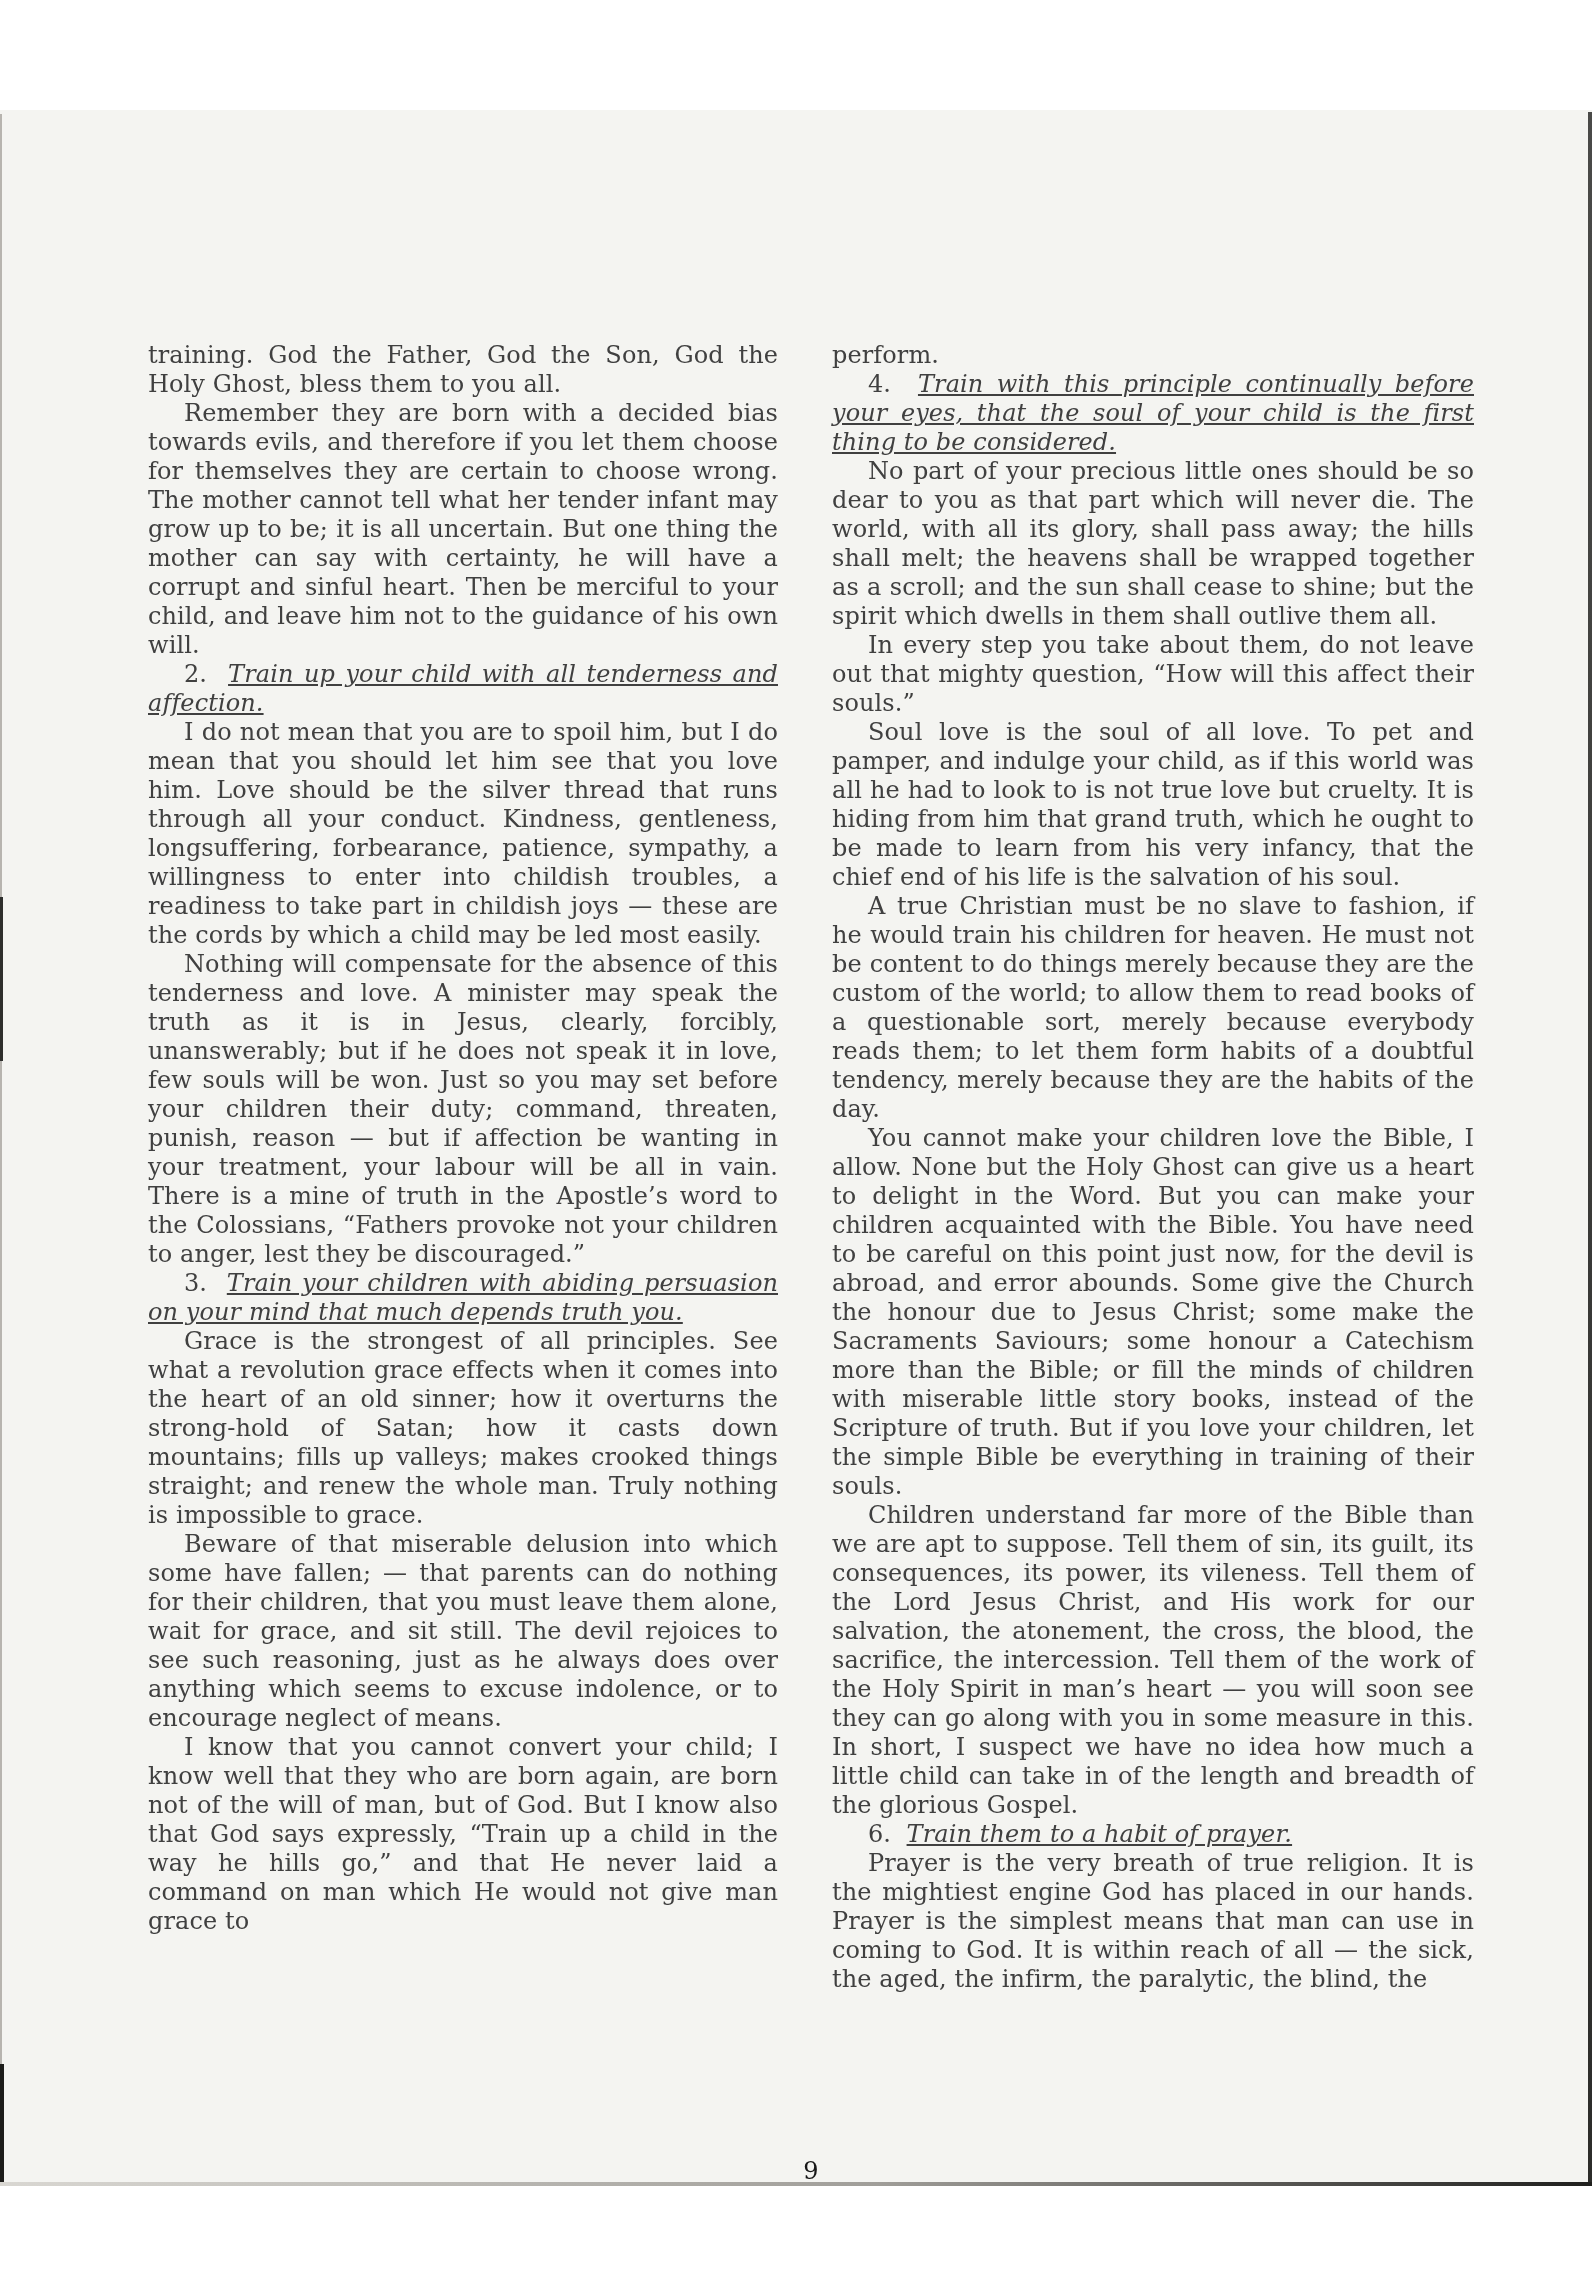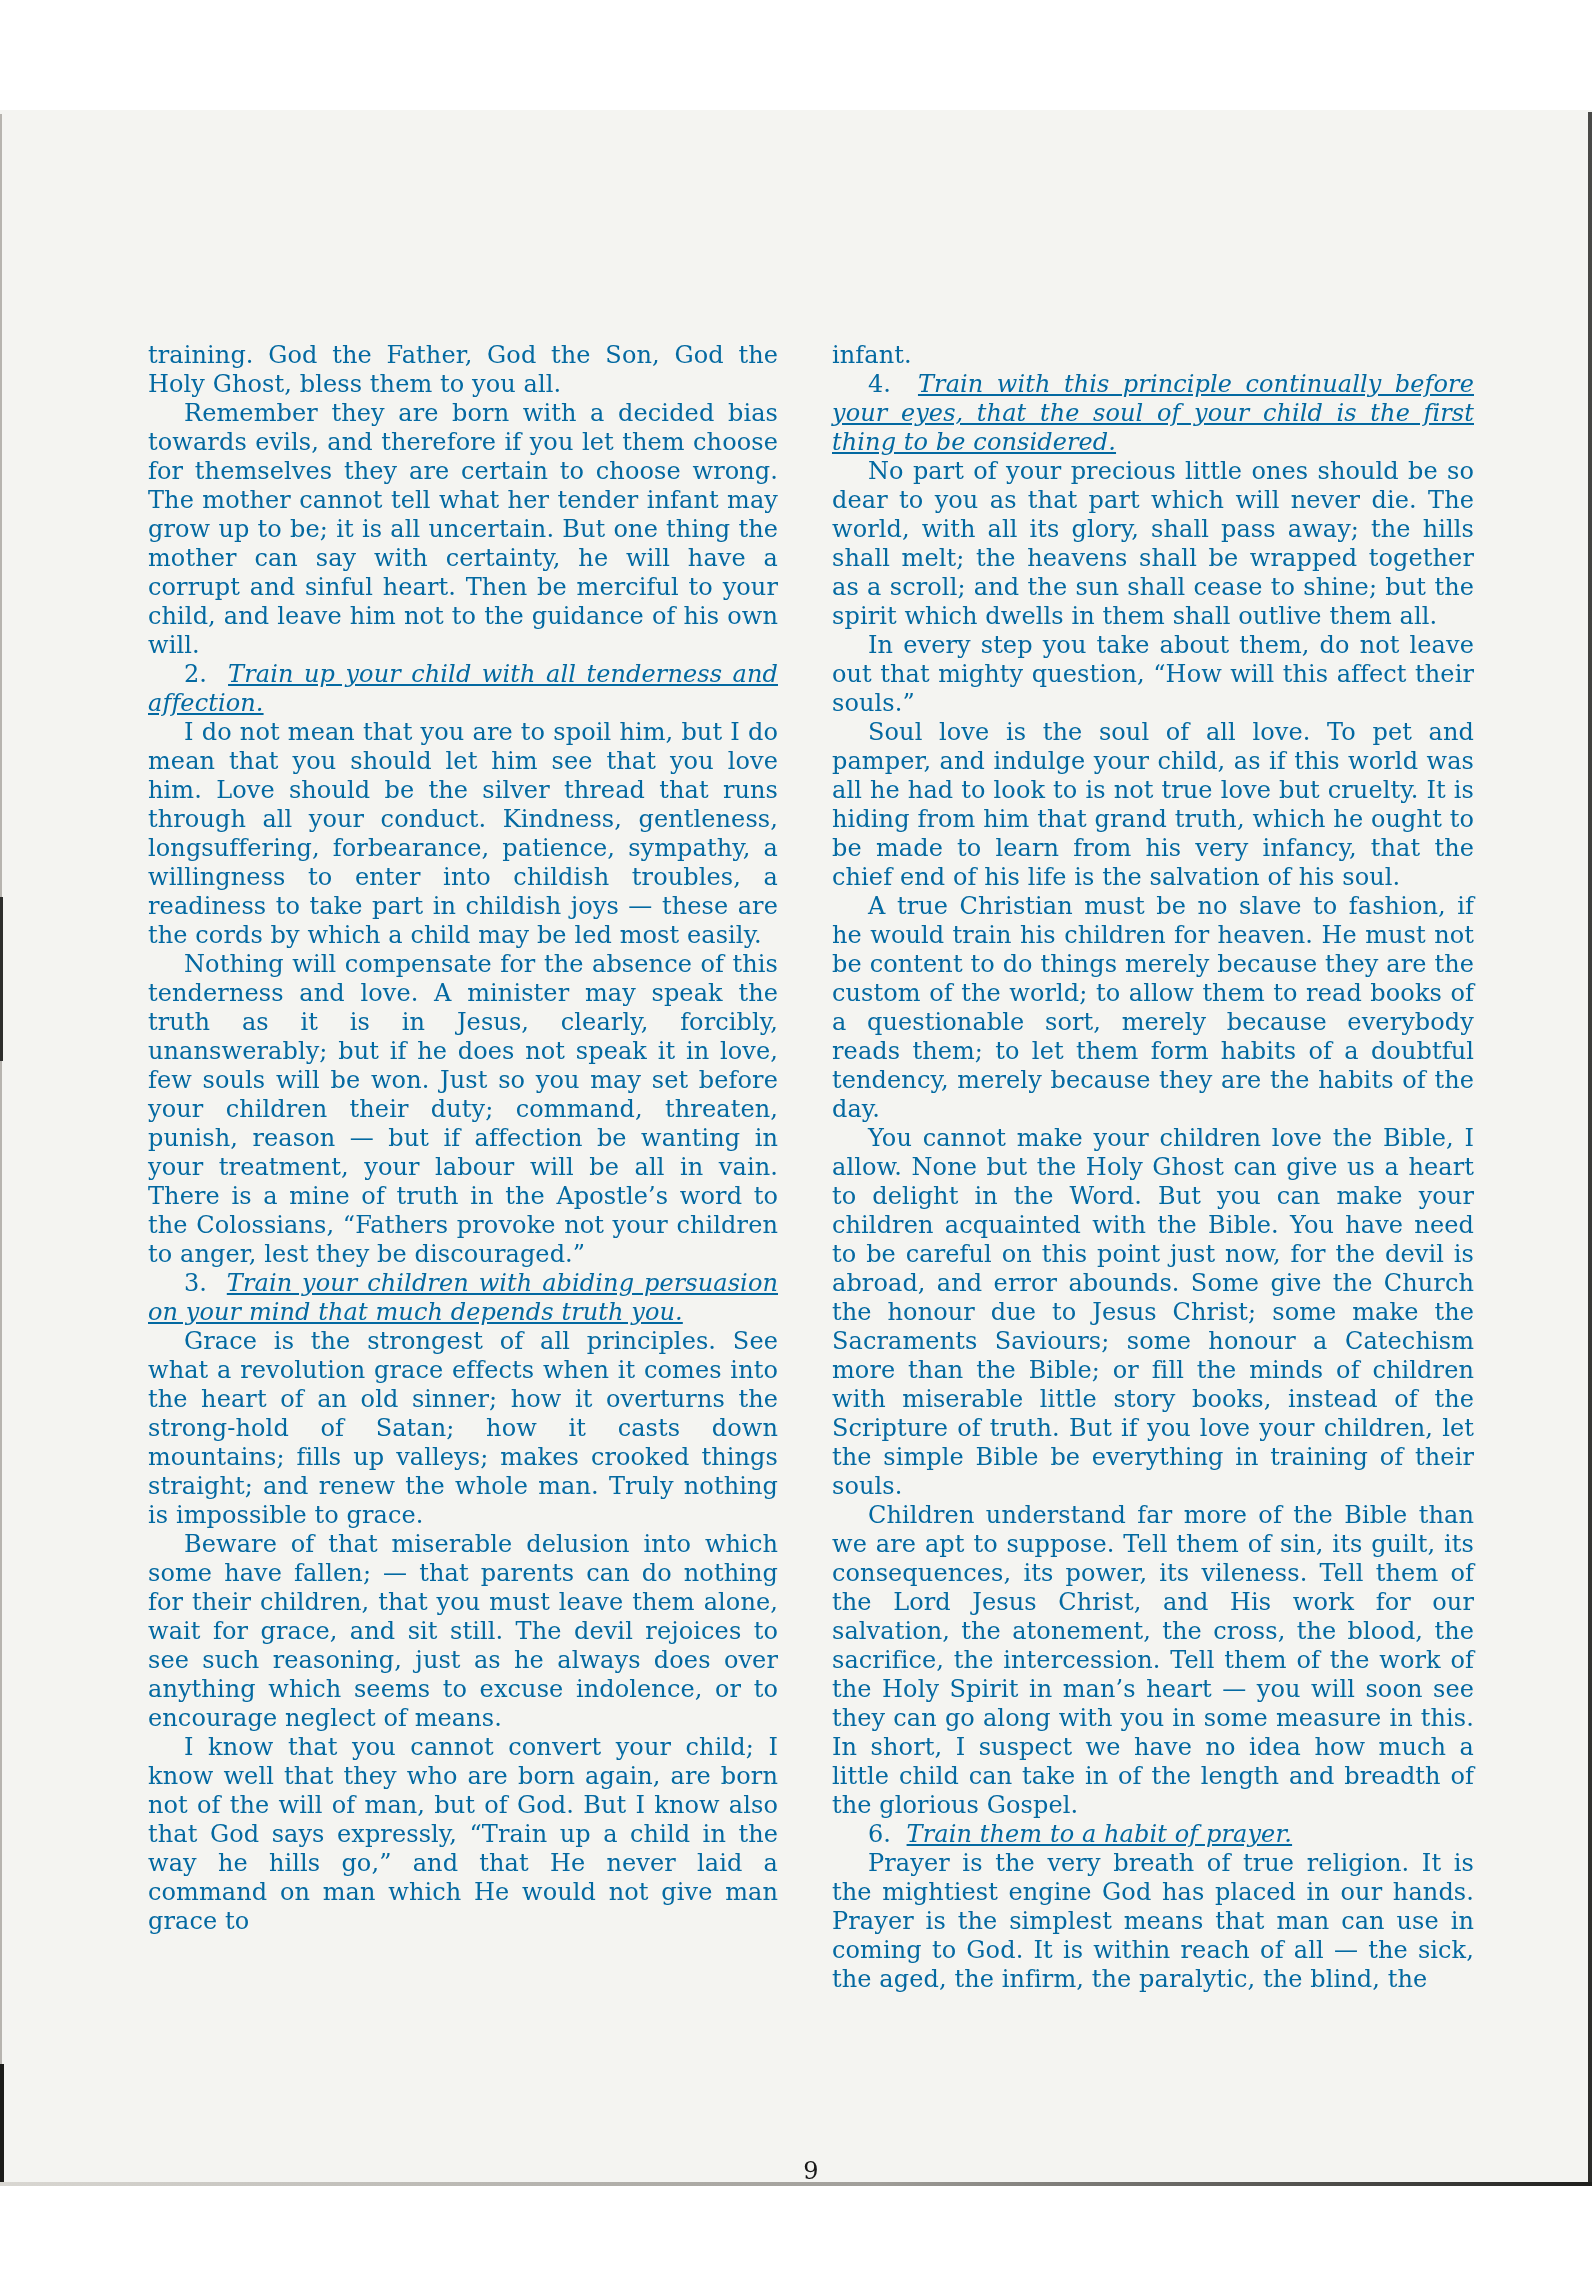--- a/index.html
+++ b/index.html
@@ -19,21 +19,21 @@
     height: 2075px;
     background: #f4f4f1;
   }
   .col {
     position: absolute;
     top: 231px;
     font-family: "DejaVu Serif", serif;
     font-size: 24px;
     line-height: 29px;
     text-align: justify;
-    color: #0369a1;
+    color: #404040;
     letter-spacing: 0.1px;
   }
   #col-left  { left: 148px; width: 630px; }
   #col-right { left: 832px; width: 642px; }
   .col p { margin: 0; }
   .col p.ind { text-indent: 36px; }
   .it { font-style: italic; text-decoration: underline; }
   .page-number {
     position: absolute;
     left: 148px;
@@ -95,21 +95,21 @@
       <p class="ind"><span>Remember they are born with a decided bias towards evils, and therefore if you let them choose for themselves they are certain to choose wrong. The mother cannot tell what her tender infant may grow up to be; it is all uncertain. But one thing the mother can say with certainty, he will have a corrupt and sinful heart. Then be merciful to your child, and leave him not to the guidance of his own will.</span></p>
       <p class="ind"><span>2.&nbsp; </span><span class="it">Train up your child with all tenderness and affection.</span></p>
       <p class="ind"><span>I do not mean that you are to spoil him, but I do mean that you should let him see that you love him. Love should be the silver thread that runs through all your conduct. Kindness, gentleness, longsuffering, forbearance, patience, sympathy, a willingness to enter into childish troubles, a readiness to take part in childish joys — these are the cords by which a child may be led most easily.</span></p>
       <p class="ind"><span>Nothing will compensate for the absence of this tenderness and love. A minister may speak the truth as it is in Jesus, clearly, forcibly, unanswerably; but if he does not speak it in love, few souls will be won. Just so you may set before your children their duty; command, threaten, punish, reason — but if affection be wanting in your treatment, your labour will be all in vain. There is a mine of truth in the Apostle’s word to the Colossians, “Fathers provoke not your children to anger, lest they be discouraged.”</span></p>
       <p class="ind"><span>3.&nbsp; </span><span class="it">Train your children with abiding persuasion on your mind that much depends truth you.</span></p>
       <p class="ind"><span>Grace is the strongest of all principles. See what a revolution grace effects when it comes into the heart of an old sinner; how it overturns the strong-hold of Satan; how it casts down mountains; fills up valleys; makes crooked things straight; and renew the whole man. Truly nothing is impossible to grace.</span></p>
       <p class="ind"><span>Beware of that miserable delusion into which some have fallen; — that parents can do nothing for their children, that you must leave them alone, wait for grace, and sit still. The devil rejoices to see such reasoning, just as he always does over anything which seems to excuse indolence, or to encourage neglect of means.</span></p>
       <p class="ind"><span>I know that you cannot convert your child; I know well that they who are born again, are born not of the will of man, but of God. But I know also that God says expressly, “Train up a child in the way he hills go,” and that He never laid a command on man which He would not give man grace to</span></p>
     </div>
   <div id="col-right" class="col">
-      <p><span>infant.</span></p>
+      <p><span>perform.</span></p>
       <p class="ind"><span>4.&nbsp; </span><span class="it">Train with this principle continually before your eyes, that the soul of your child is the first thing to be considered.</span></p>
       <p class="ind"><span>No part of your precious little ones should be so dear to you as that part which will never die. The world, with all its glory, shall pass away; the hills shall melt; the heavens shall be wrapped together as a scroll; and the sun shall cease to shine; but the spirit which dwells in them shall outlive them all.</span></p>
       <p class="ind"><span>In every step you take about them, do not leave out that mighty question, “How will this affect their souls.”</span></p>
       <p class="ind"><span>Soul love is the soul of all love. To pet and pamper, and indulge your child, as if this world was all he had to look to is not true love but cruelty. It is hiding from him that grand truth, which he ought to be made to learn from his very infancy, that the chief end of his life is the salvation of his soul.</span></p>
       <p class="ind"><span>A true Christian must be no slave to fashion, if he would train his children for heaven. He must not be content to do things merely because they are the custom of the world; to allow them to read books of a questionable sort, merely because everybody reads them; to let them form habits of a doubtful tendency, merely because they are the habits of the day.</span></p>
       <p class="ind"><span>You cannot make your children love the Bible, I allow. None but the Holy Ghost can give us a heart to delight in the Word. But you can make your children acquainted with the Bible. You have need to be careful on this point just now, for the devil is abroad, and error abounds. Some give the Church the honour due to Jesus Christ; some make the Sacraments Saviours; some honour a Catechism more than the Bible; or fill the minds of children with miserable little story books, instead of the Scripture of truth. But if you love your children, let the simple Bible be everything in training of their souls.</span></p>
       <p class="ind"><span>Children understand far more of the Bible than we are apt to suppose. Tell them of sin, its guilt, its consequences, its power, its vileness. Tell them of the Lord Jesus Christ, and His work for our salvation, the atonement, the cross, the blood, the sacrifice, the intercession. Tell them of the work of the Holy Spirit in man’s heart — you will soon see they can go along with you in some measure in this. In short, I suspect we have no idea how much a little child can take in of the length and breadth of the glorious Gospel.</span></p>
       <p class="ind"><span>6.&nbsp; </span><span class="it">Train them to a habit of prayer.</span></p>
       <p class="ind"><span>Prayer is the very breath of true religion. It is the mightiest engine God has placed in our hands. Prayer is the simplest means that man can use in coming to God. It is within reach of all — the sick, the aged, the infirm, the paralytic, the blind, the</span></p>
     </div>

